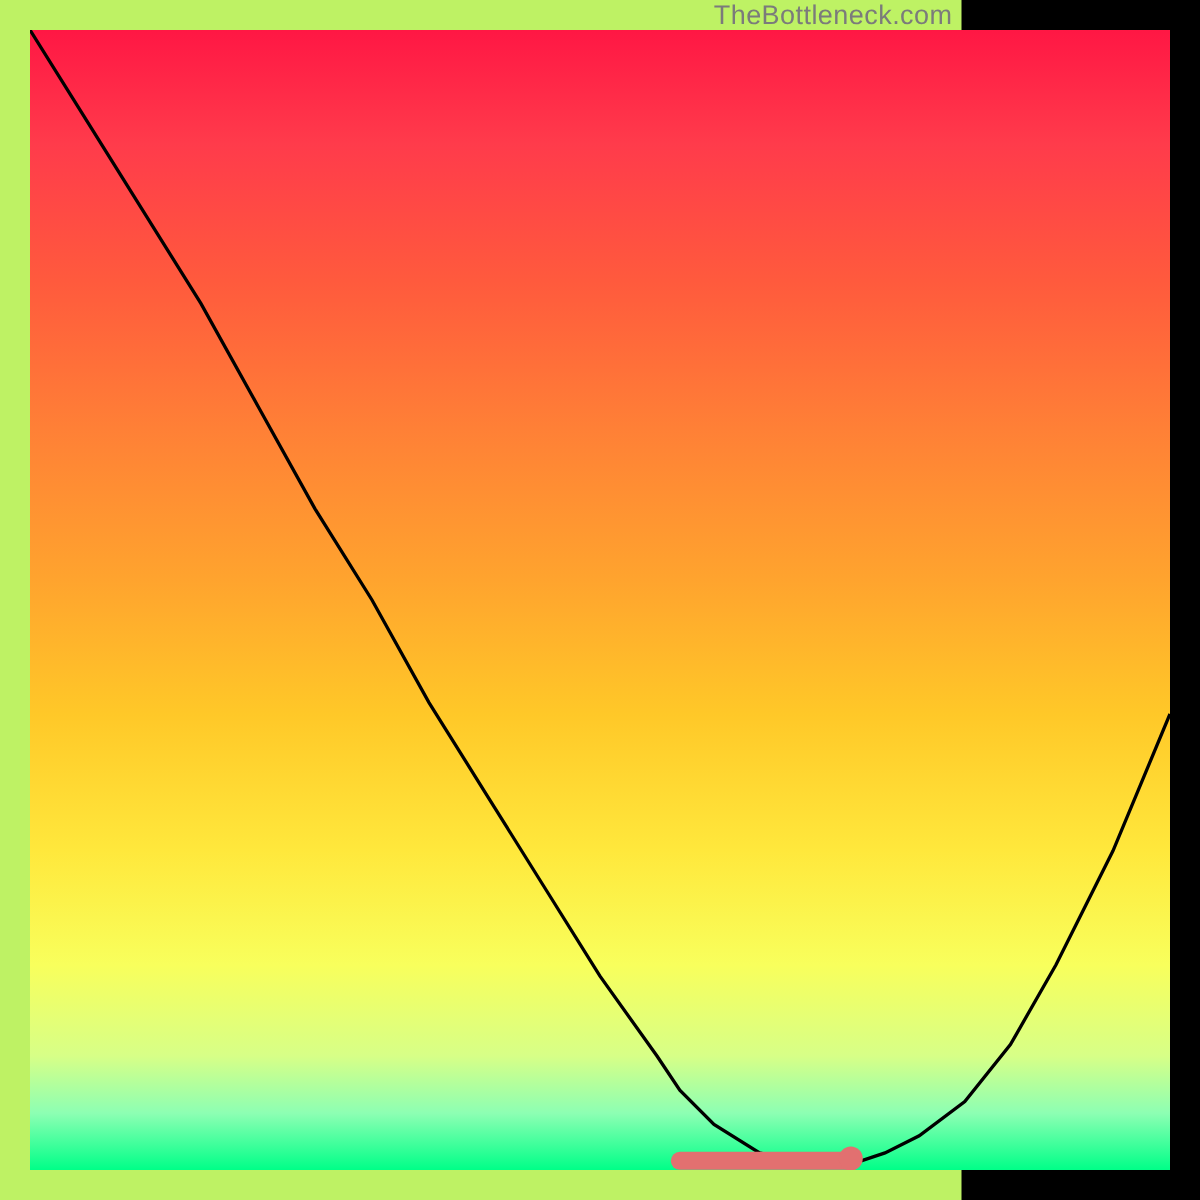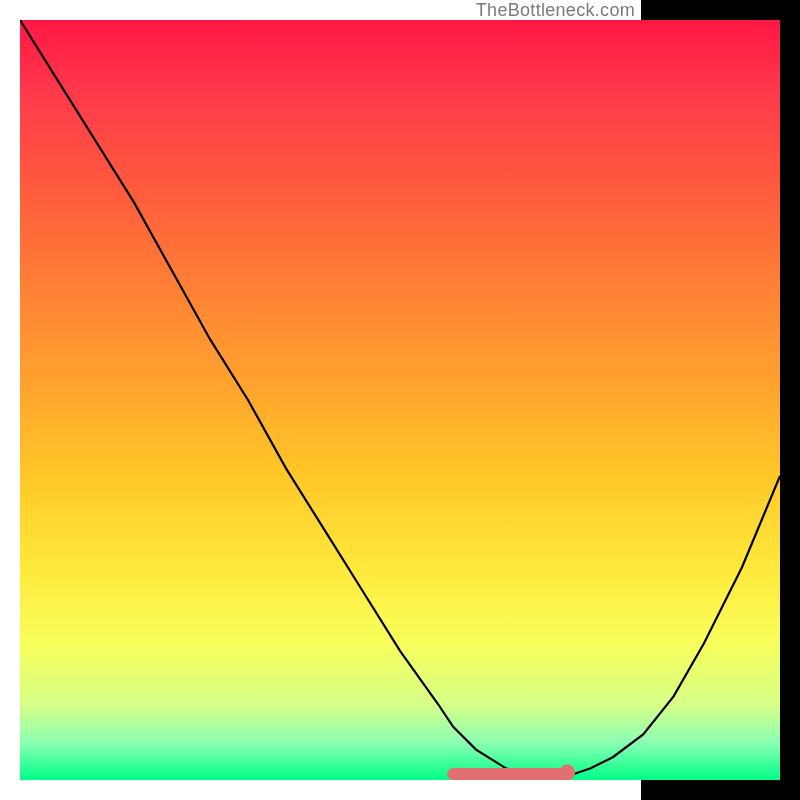--- a/index.html
+++ b/index.html
@@ -1,21 +1,21 @@
 <!DOCTYPE html>
 <html><head>
 <meta charset="utf-8">
 <style>
   * { margin: 0; padding: 0; box-sizing: border-box; }
   html, body { width: 800px; height: 800px; overflow: hidden; background: #000; }
   .chart-container {
     position: relative;
     width: 641px;
     height: 800px;
-    background: #ffffff;
+    background: #bef264;
   }
   .plot-area {
     position: absolute;
     left: 20px;
     top: 20px;
     width: 760px;
     height: 760px;
     background: linear-gradient(to bottom,
       #ff1744 0%,
       #ff3b4b 10%,

